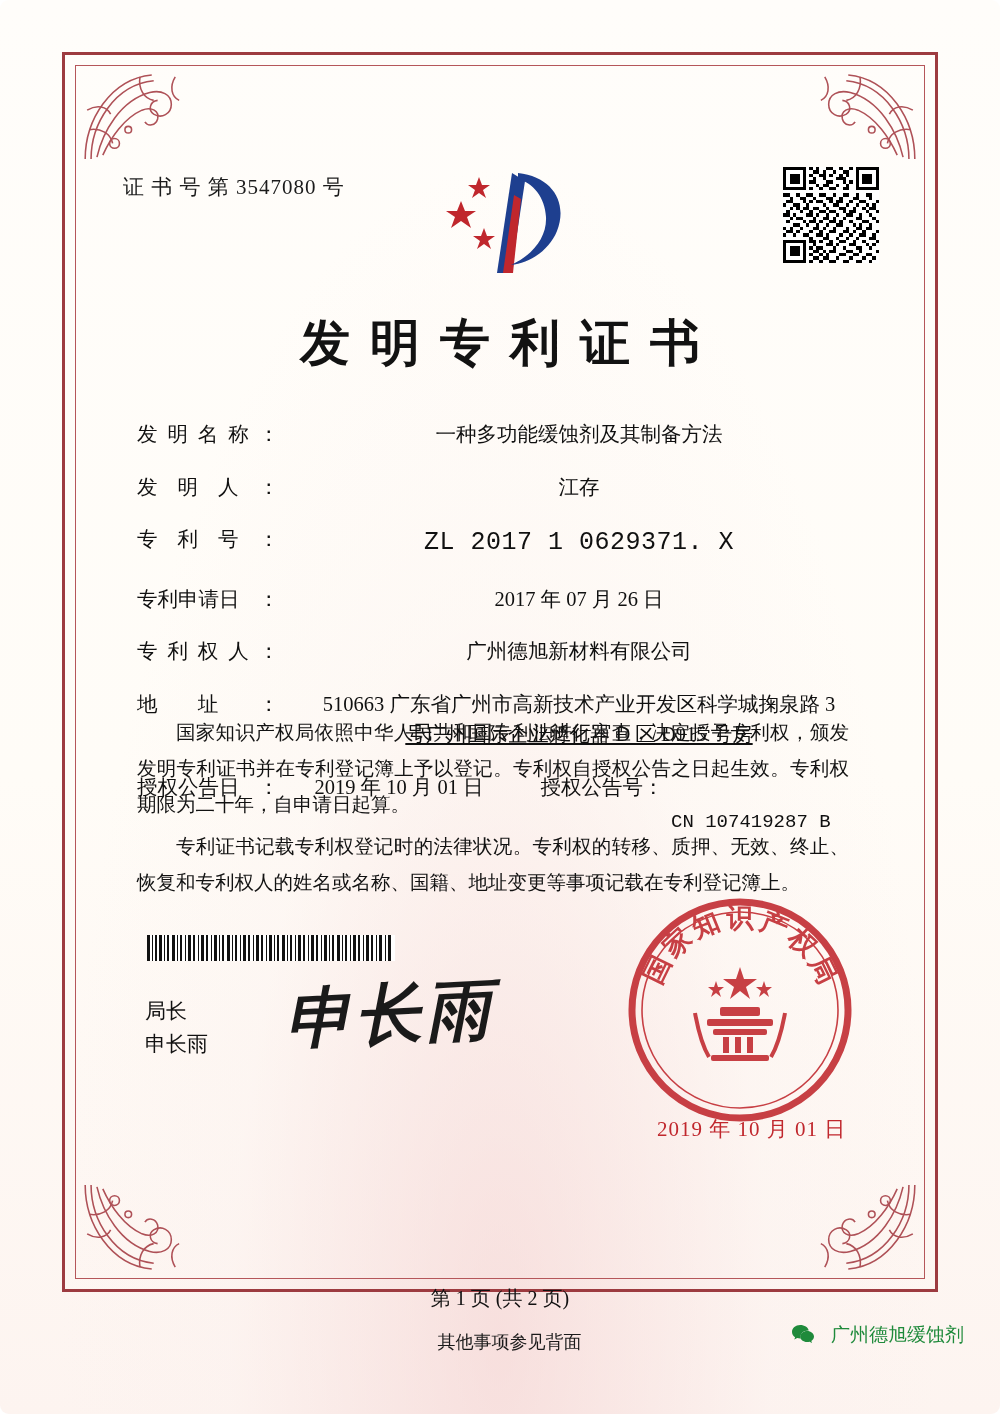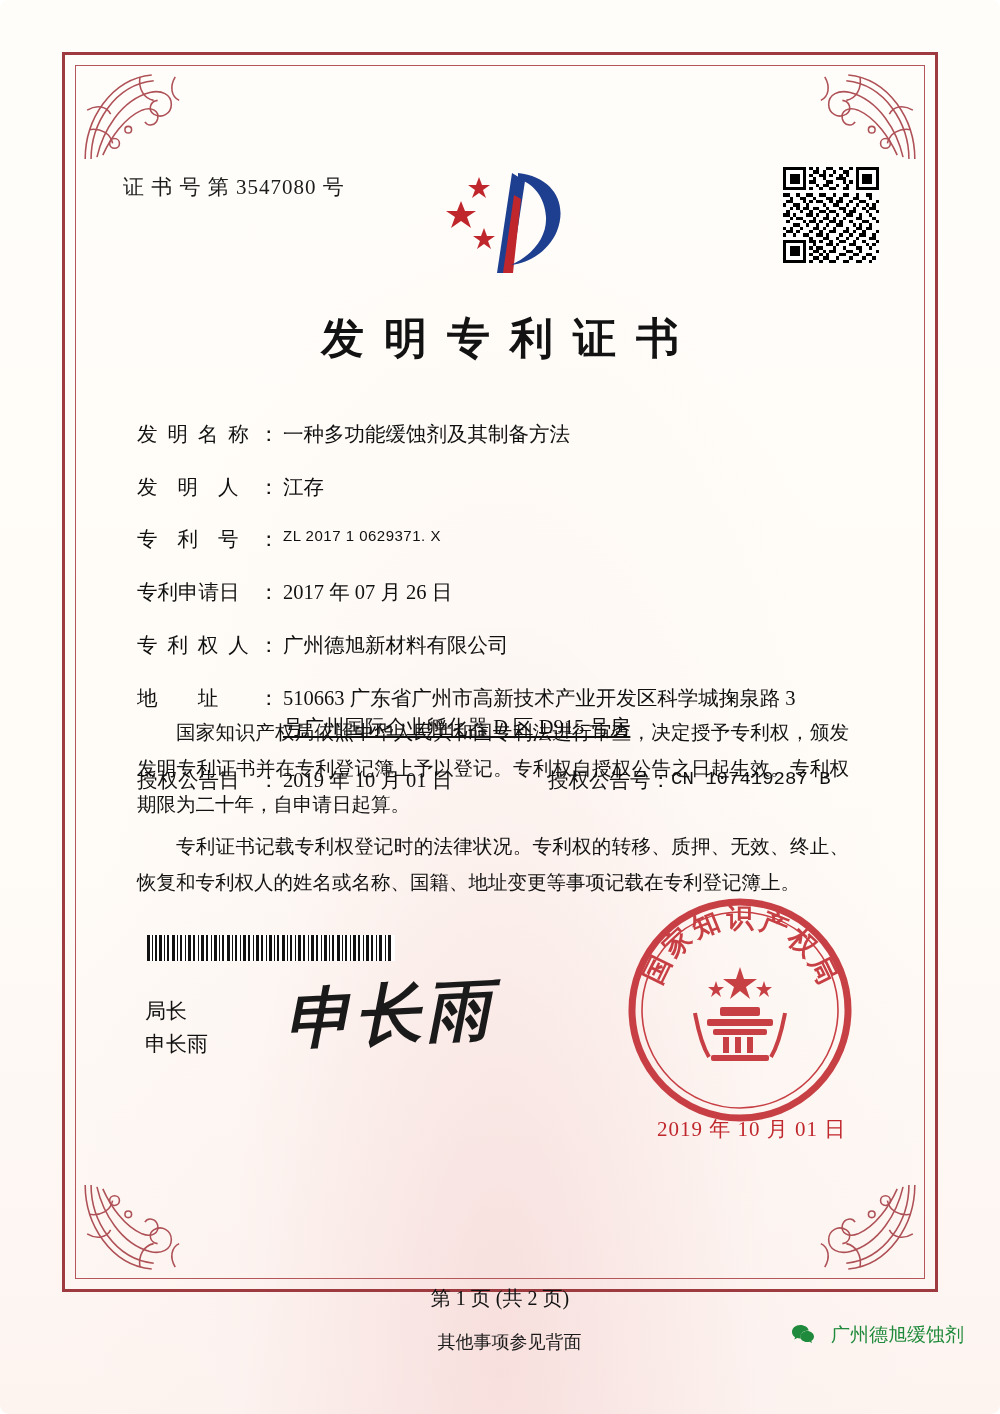--- a/index.html
+++ b/index.html
@@ -81,21 +81,21 @@
     width: 96px; height: 96px;
     background: #fff;
   }
   .qr svg { display: block; width: 96px; height: 96px; }
 
   .cert-title {
     position: absolute;
     left: 0; right: 0;
     top: 255px;
     text-align: center;
-    font-size: 43px;
+    font-size: 50px;
     font-weight: bold;
     letter-spacing: 20px;
     text-indent: 20px;
     color: #121212;
     font-family: "Liberation Serif", "DejaVu Serif", serif;
   }
 
   
   .fields {
     position: absolute;
@@ -115,40 +115,42 @@
     width: 142px;
     flex: 0 0 142px;
     display: flex;
     justify-content: space-between;
     letter-spacing: 0;
   }
   .flabel span { display: inline-block; }
   .fvalue {
     flex: 1;
     padding-left: 4px;
+    text-align: center;
   }
   .fvalue.mono {
-    font-family: Liberation Sans, sans-serif;
-    font-size: 15px;
+    font-family: Liberation Mono, monospace;
+    font-size: 25px;
     letter-spacing: .5px;
   }
   .addr-line2 { display:block;text-decoration:underline; }
 
   .frow.dual .fvalue { flex: 0 0 auto; width: 232px; }
   .frow.dual .flabel2 {
     flex: 0 0 auto;
     width: 138px;
     display: flex;
-    justify-content: flex-end;
+    justify-content: center;
     padding-left: 18px;
   }
   .frow.dual .fvalue2 {
     flex: 1;
     font-family: "Liberation Mono", "DejaVu Sans Mono", monospace;
     font-size: 19px;
+    margin-top: 36px;
   }
 
   
   .body-text {
     position: absolute;
     left: 72px;
     right: 78px;
     top: 660px;
     font-size: 19.5px;
     line-height: 1.85;

